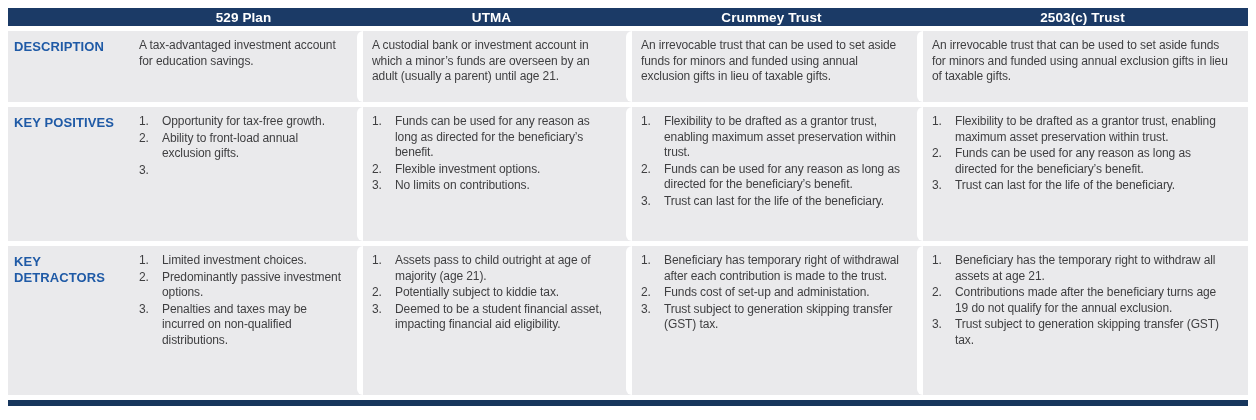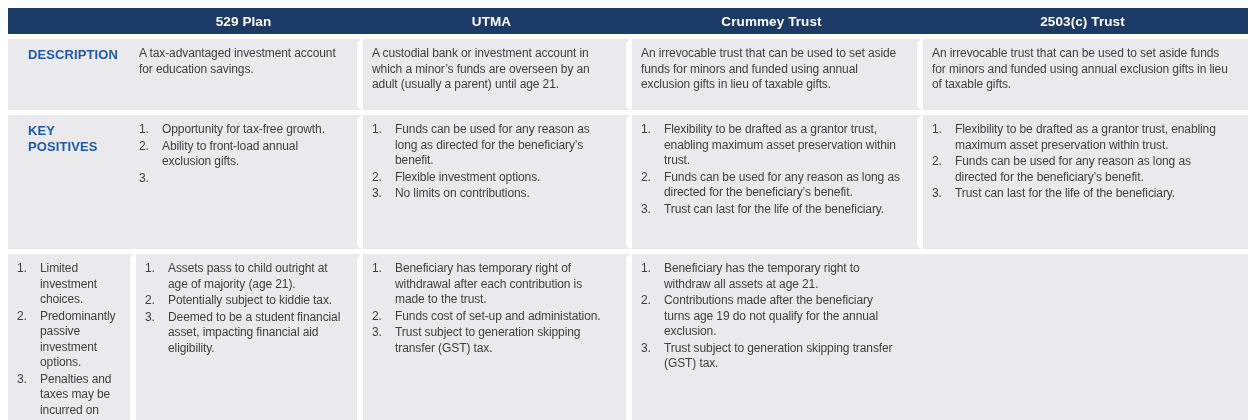--- a/index.html
+++ b/index.html
@@ -22,21 +22,21 @@
   .table-wrap { padding: 8px 8px 0 8px; width: 1256px; }
 
   .grid-row {
     display: grid;
     grid-template-columns: 122px 227px 269px 291px 1fr;
     width: 1240px;
   }
 
   .header-row {
     background: var(--header-bg);
-    height: 26px;
+    height: 18px;
     margin-bottom: 5px;
   }
   .header-cell {
     color: #FFFFFF;
     font-weight: bold;
     font-size: 13.5px;
     display: flex;
     align-items: center;
     justify-content: center;
     letter-spacing: 0.1px;
@@ -44,21 +44,21 @@
 
   .body-row {
     background: var(--row-bg);
     margin-bottom: 5px;
   }
   .row-desc  { min-height: 71px; }
   .row-pos   { min-height: 134px; }
   .row-detr  { min-height: 149px; }
 
   .label-cell {
-    padding: 8px 14px 0 20px;
+    padding: 8px 14px 0 6px;
     color: var(--label-text);
     font-weight: bold;
     font-size: 13px;
     line-height: 16px;
     letter-spacing: 0.1px;
   }
   .content-cell {
     padding: 7px 16px 8px 9px;
     font-size: 12px;
     line-height: 15.5px;
@@ -151,20 +151,21 @@
           <span class="txt">Funds can be used for any reason as long as directed for the beneficiary’s benefit.</span>
         </div>
         <div class="li">
           <span class="num">3.</span>
           <span class="txt">Trust can last for the life of the beneficiary.</span>
         </div>
       </div>
   </div>
 
   <div class="grid-row body-row row-detr">
+    <div class="label-cell">KEY DETRACTORS</div>
     <div class="content-cell">
         <div class="li">
           <span class="num">1.</span>
           <span class="txt">Limited investment choices.</span>
         </div>
         <div class="li">
           <span class="num">2.</span>
           <span class="txt">Predominantly passive investment options.</span>
         </div>
         <div class="li">

